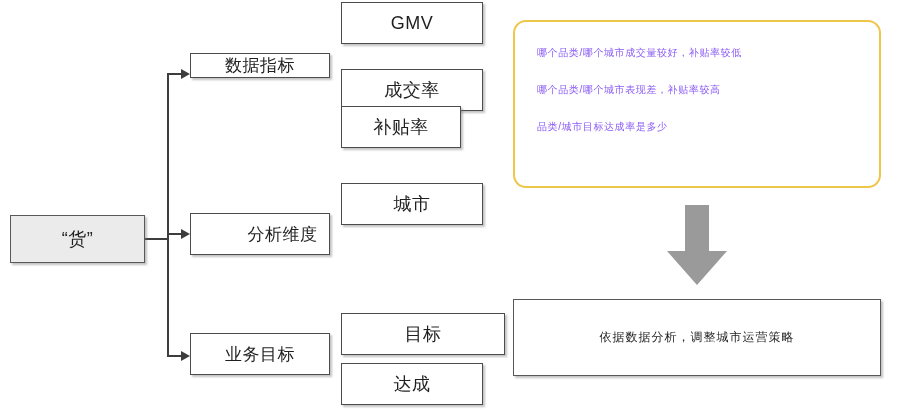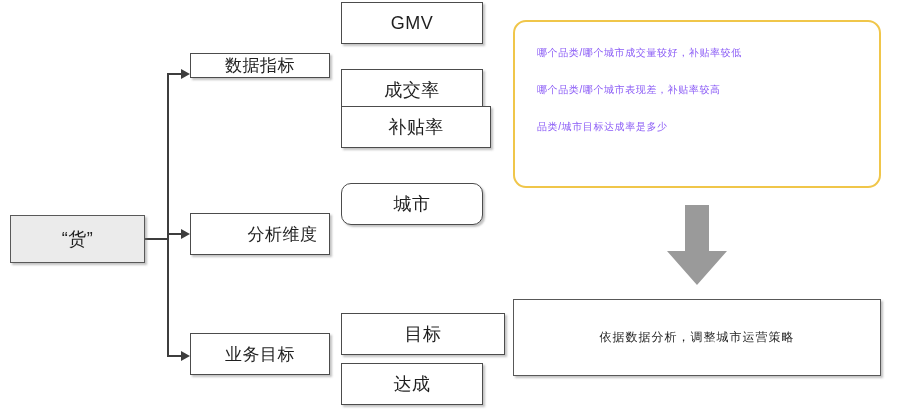--- a/index.html
+++ b/index.html
@@ -105,25 +105,25 @@
 
   <div class="line h" style="left:167px; top:355px; width:15px;"></div>
   <div class="arrowhead" style="left:181px; top:351px;"></div>
 
   <div class="node root" style="left:10px; top:215px; width:135px; height:48px;">“货”</div>
 
   <div class="node" style="left:190px; top:53px; width:140px; height:25px;">数据指标</div>
 
   <div class="node leaf" style="left:341px; top:2px; width:142px; height:42px;">GMV</div>
   <div class="node leaf" style="left:341px; top:54px; width:142px; height:42px;margin-top:15px;">成交率</div>
-  <div class="node leaf" style="left:341px; top:106px; width:150px; height:42px;">补贴率</div>
+  <div class="node leaf" style="left:341px; top:106px; width:120px; height:42px;">补贴率</div>
 
   <div class="node" style="left:190px; top:213px; width:140px; height:42px;padding-left:45px;">分析维度</div>
 
-  <div class="node leaf" style="left:341px; top:183px; width:142px; height:42px;border-radius:10px;">城市</div>
+  <div class="node leaf" style="left:341px; top:183px; width:142px; height:42px;">城市</div>
 
   <div class="node" style="left:190px; top:333px; width:140px; height:42px;">业务目标</div>
 
   <div class="node leaf" style="left:341px; top:313px; width:164px; height:42px;">目标</div>
   <div class="node leaf" style="left:341px; top:363px; width:142px; height:42px;font-family:Liberation Serif, serif;">达成</div>
 
   <div class="qpanel" style="left:513px; top:20px; width:368px; height:168px;">
     <div class="qline">哪个品类/哪个城市成交量较好，补贴率较低</div>
     <div class="qline">哪个品类/哪个城市表现差，补贴率较高</div>
     <div class="qline">品类/城市目标达成率是多少</div>

